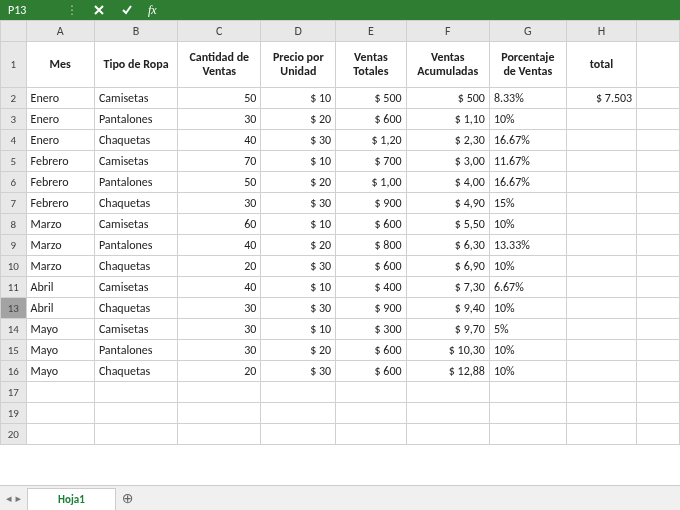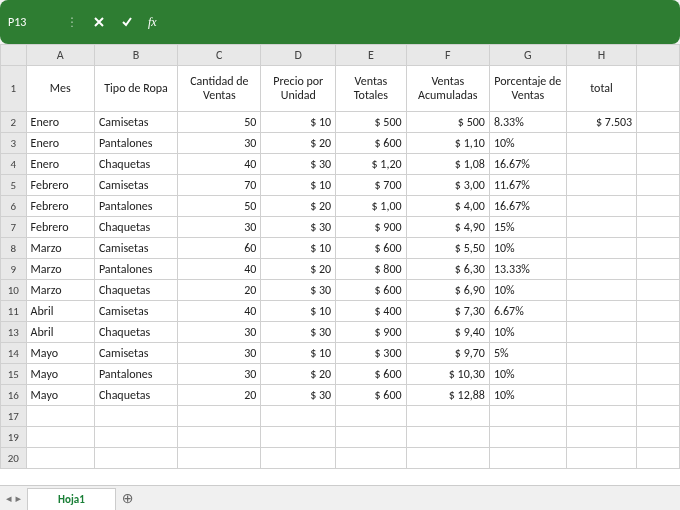--- a/index.html
+++ b/index.html
@@ -1,36 +1,36 @@
 <!DOCTYPE html>
 <html><head>
 <meta charset="utf-8">
 <style>
   html,body{margin:0;padding:0;font-family:Calibri,Arial,sans-serif;font-size:12px;color:#222;background:#fff;}
   .app{width:680px;height:510px;display:flex;flex-direction:column;background:#f3f3f3;overflow:hidden;position:relative;}
 
   
-  .formula-bar{height:20px;background:#2e7d32;display:flex;align-items:center;gap:14px;padding:12px 8px;color:#fff;font-size:12px;border-radius:8px;}
+  .formula-bar{height:20px;background:#2e7d32;display:flex;align-items:center;gap:14px;padding:0 8px;color:#fff;font-size:12px;}
   .formula-bar .sep{opacity:.6;}
   .fb-btn{display:inline-flex;align-items:center;justify-content:center;width:14px;height:14px;}
   .fb-btn svg{width:12px;height:12px;stroke:#fff;fill:none;stroke-width:2;}
   .fx{font-style:italic;font-family:"Times New Roman",serif;color:#fff;}
   .namebox{min-width:44px;color:#fff;}
 
   
   .grid-wrap{flex:1;overflow:auto;background:#fff;}
   table.sheet{border-collapse:collapse;table-layout:fixed;width:100%;}
   table.sheet th,table.sheet td{border:1px solid #d0d0d0;height:21px;box-sizing:border-box;padding:0 4px;white-space:nowrap;overflow:hidden;}
   table.sheet th{background:#e8e8e8;color:#444;font-weight:normal;text-align:center;}
   th.rowhdr{width:24px;background:#e8e8e8;text-align:center;font-weight:normal;color:#444;font-size:11px;}
   td.num{text-align:right;}
   td.txt{text-align:left;}
 
   
-  tr.labelrow td{font-weight:normal;text-align:center;vertical-align:middle;background:#fff;height:46px;line-height:1.1;white-space:normal;}
+  tr.labelrow td{font-weight:bold;text-align:center;vertical-align:middle;background:#fff;height:46px;line-height:1.1;white-space:normal;}
   tr.labelrow th.rowhdr{height:46px;}
 
   
   col.cA{width:64px;}col.cB{width:78px;}col.cC{width:78px;}col.cD{width:70px;}
   col.cE{width:66px;}col.cF{width:78px;}col.cG{width:72px;}col.cH{width:66px;}col.cI{width:40px;}
 
   
   .tabbar{height:24px;background:#f0f0f0;border-top:1px solid #ccc;display:flex;align-items:stretch;font-size:11px;}
   .tabnav{display:flex;align-items:center;gap:4px;padding:0 6px;color:#777;}
   .tabnav span{display:inline-flex;}
@@ -123,21 +123,21 @@
             <td class="num"></td>
             <td></td>
           </tr>
           <tr>
             <th class="rowhdr">4</th>
             <td class="txt">Enero</td>
             <td class="txt">Chaquetas</td>
             <td class="num">40</td>
             <td class="num">$ 30</td>
             <td class="num">$ 1,20</td>
-            <td class="num">$ 1,08</td>
+            <td class="num">$ 2,30</td>
             <td class="txt">16.67%</td>
             <td class="num"></td>
             <td></td>
           </tr>
           <tr>
             <th class="rowhdr">5</th>
             <td class="txt">Febrero</td>
             <td class="txt">Camisetas</td>
             <td class="num">70</td>
             <td class="num">$ 10</td>
@@ -213,21 +213,21 @@
             <td class="txt">Camisetas</td>
             <td class="num">40</td>
             <td class="num">$ 10</td>
             <td class="num">$ 400</td>
             <td class="num">$ 7,30</td>
             <td class="txt">6.67%</td>
             <td class="num"></td>
             <td></td>
           </tr>
           <tr>
-            <th class="rowhdr" style="background: #e5e5e5;">13</th>
+            <th class="rowhdr" style="background: #a3a3a3;">13</th>
             <td class="txt">Abril</td>
             <td class="txt">Chaquetas</td>
             <td class="num">30</td>
             <td class="num">$ 30</td>
             <td class="num">$ 900</td>
             <td class="num">$ 9,40</td>
             <td class="txt">10%</td>
             <td class="num"></td>
             <td></td>
           </tr>

